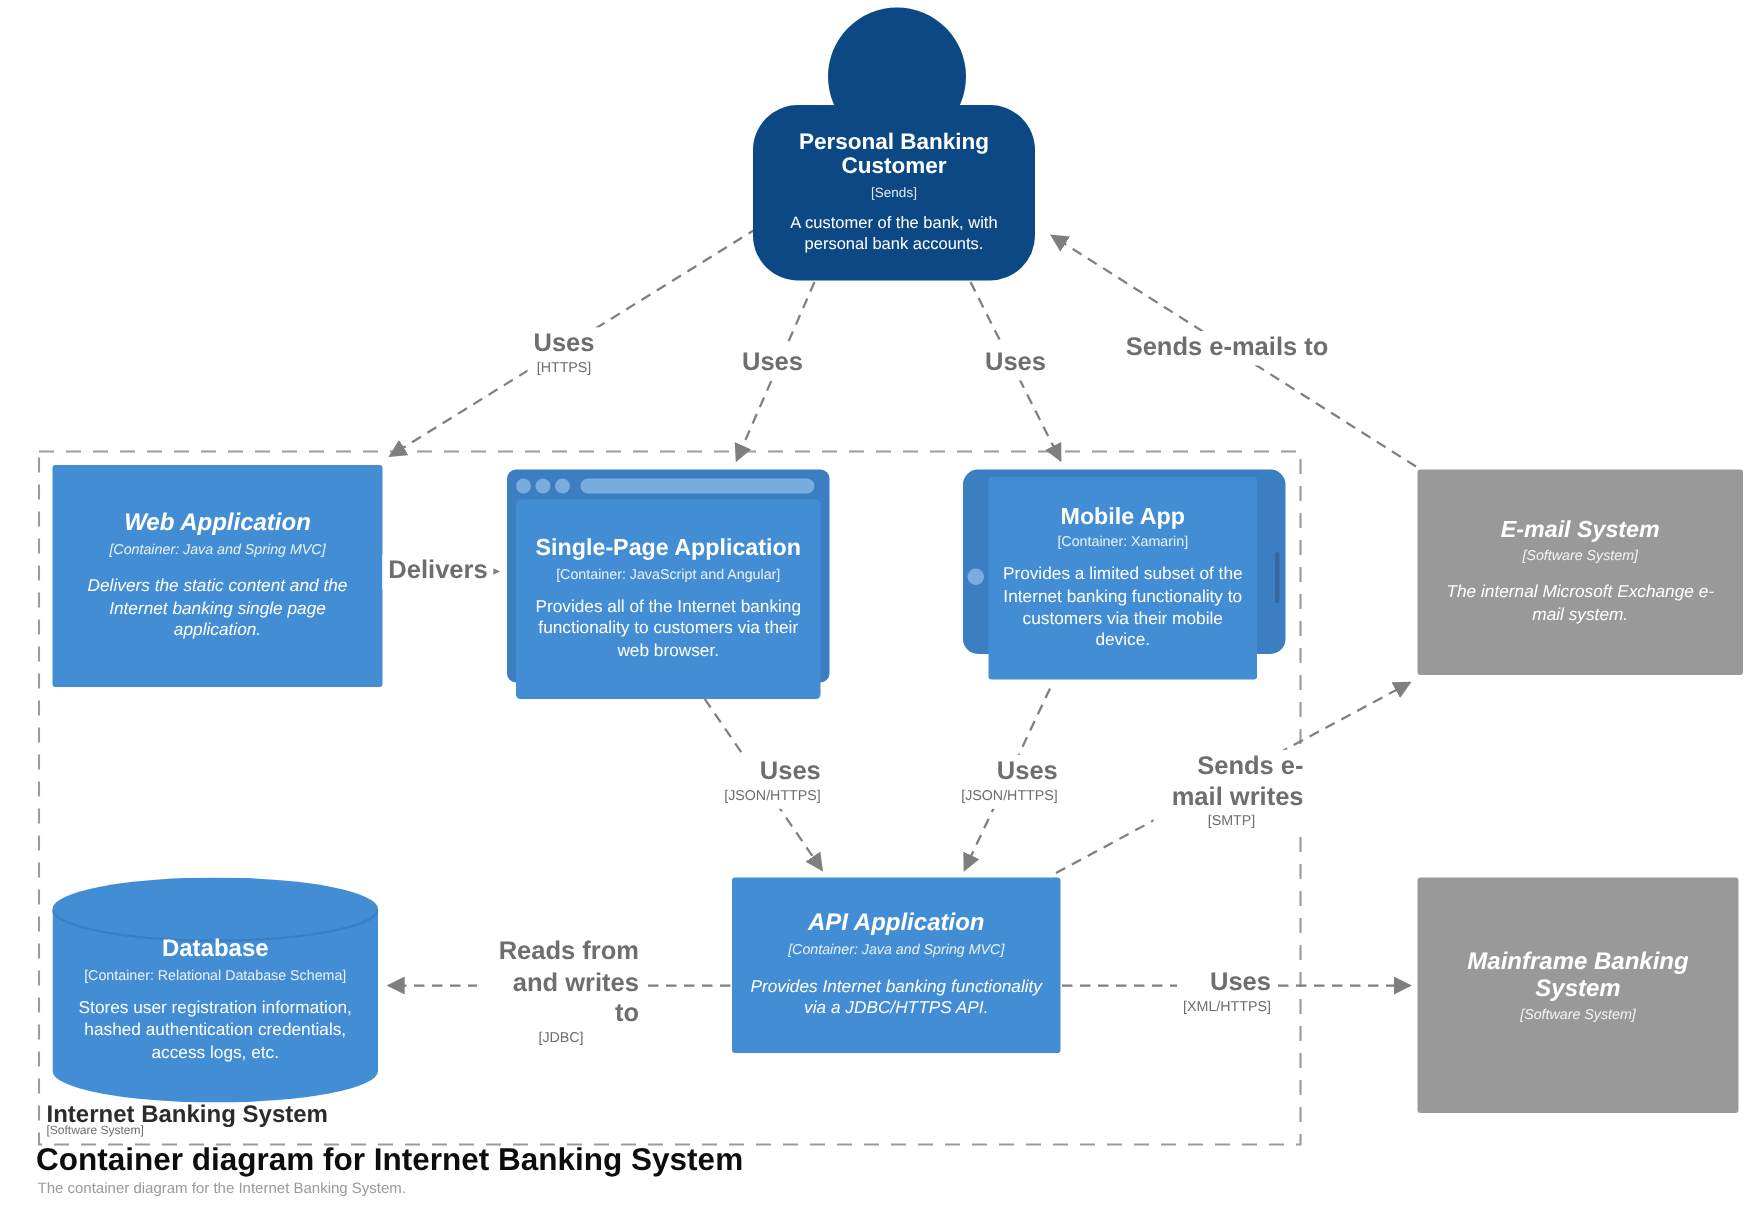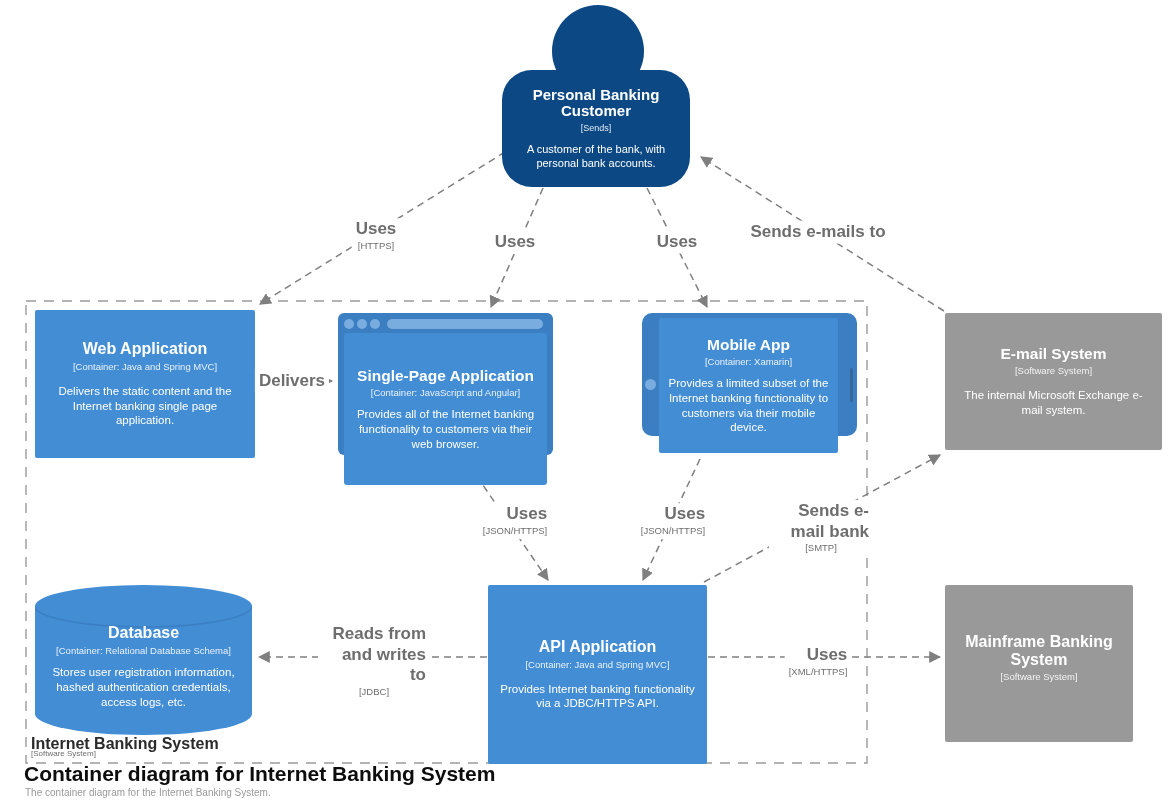--- a/index.html
+++ b/index.html
@@ -3,21 +3,21 @@
 <meta charset="utf-8">
 <style>
   html,body { margin:0; padding:0; background:#ffffff; }
   body { font-family:"Liberation Sans","DejaVu Sans",sans-serif; }
   #canvas { position:relative; width:1170px; height:808px; background:#fff; overflow:hidden; }
 
   svg.layer { position:absolute; left:0; top:0; z-index:1; pointer-events:none; }
 
   .node { position:absolute; z-index:2; box-sizing:border-box; display:flex; flex-direction:column;
           align-items:center; justify-content:center; text-align:center; color:#fff; }
-  .rectnode { border-radius:2px; }
+  .rectnode { border-radius:2px;font-style:italic; }
   .container-fill { background:var(--container-fill); }
   .external-fill  { background:var(--external-fill); }
 
   .node-title { font-weight:bold; font-size:16px; line-height:1.12; }
   .node-meta  { font-size:9.5px; color:rgba(255,255,255,0.88); margin-top:3px; margin-bottom:12px; }
   .node-desc  { font-size:11.5px; line-height:1.28; padding:0 12px; }
 
   
   .person-head { position:absolute; left:552px; top:5px; width:92px; height:92px; border-radius:50%;
                  background:var(--person-fill); z-index:2; }
@@ -25,21 +25,21 @@
                  background:var(--person-fill); z-index:3; }
   .person-body .node-title { font-size:15px; }
   .person-body .node-meta  { font-size:9px; margin-bottom:9px; }
   .person-body .node-desc  { font-size:11px; padding:0 18px; }
 
   
   .browser-frame { position:absolute; left:338px; top:313px; width:215px; height:142px; border-radius:6px;
                    background:var(--container-frame); z-index:2; }
   .browser-dot { position:absolute; width:10px; height:10px; border-radius:50%; background:var(--container-accent); top:6px; }
   .browser-bar { position:absolute; left:49px; top:6px; width:156px; height:10px; border-radius:5px; background:var(--container-accent); }
-  .browser-panel { position:absolute; left:6px; top:20px; width:203px; height:152px; border-radius:3px; }
+  .browser-panel { position:absolute; left:6px; top:20px; width:203px; height:133px; border-radius:3px; }
   .browser-panel .node-title { font-size:15.5px; }
   .browser-panel .node-meta { margin-bottom:9px; }
 
   
   .mobile-frame { position:absolute; left:642px; top:313px; width:215px; height:123px; border-radius:10px;
                   background:var(--container-frame); z-index:2; }
   .mobile-panel { position:absolute; left:17px; top:5px; width:179px; height:135px; border-radius:2px; }
   .mobile-panel .node-title { font-size:15.5px; }
   .mobile-panel .node-meta { margin-bottom:9px; }
   .mobile-panel .node-desc { padding:0 4px; }
@@ -50,25 +50,25 @@
   .db-wrap { position:absolute; left:35px; top:585px; width:217px; height:150px; z-index:2; }
   .db-wrap svg { position:absolute; left:0; top:0; }
   .db-text { position:absolute; left:0; top:0; width:100%; height:100%; display:flex; flex-direction:column;
              align-items:center; justify-content:center; text-align:center; color:#fff; padding-top:14px; box-sizing:border-box; }
   .db-text .node-title { font-size:16px; }
   .db-text .node-meta { margin-bottom:9px; }
 
   
   .email-node { left:945px; top:313px; width:217px; height:137px; }
   .email-node .node-title { font-size:15.5px; }
-  .mainframe-node { left:945px; top:585px; width:188px; height:157px; }
+  .mainframe-node { left:945px; top:585px; width:214px; height:157px; }
   .mainframe-node .node-title { padding:0 18px; }
 
   .webapp-node { left:35px; top:310px; width:220px; height:148px; }
-  .api-node { left:488px; top:585px; width:219px; height:179px; }
+  .api-node { left:488px; top:585px; width:219px; height:117px; }
   .api-node .node-desc { padding:0 8px; }
 
   
   .edge-label { position:absolute; z-index:3; transform:translate(-50%,-50%); text-align:center;
                 color:var(--label-text); background:#fff; padding:1px 4px; }
   .el-main { font-weight:bold; font-size:17px; line-height:1.22;text-align:right; }
   .el-tech { font-size:9.5px; line-height:1.35; }
   .el-tech:empty { display:none; }
 
   
@@ -189,21 +189,21 @@
   </div>
   <div class="edge-label" style="left:515px; top:521px;">
     <div class="el-main">Uses</div>
     <div class="el-tech">[JSON/HTTPS]</div>
   </div>
   <div class="edge-label" style="left:673px; top:521px;">
     <div class="el-main">Uses</div>
     <div class="el-tech">[JSON/HTTPS]</div>
   </div>
   <div class="edge-label" style="left:821px; top:528px; width:96px;">
-    <div class="el-main">Sends e-mail bank</div>
+    <div class="el-main">Sends e-mail writes</div>
     <div class="el-tech">[SMTP]</div>
   </div>
   <div class="edge-label" style="left:374px; top:662px; width:104px;">
     <div class="el-main">Reads from and writes to</div>
     <div class="el-tech">[JDBC]</div>
   </div>
   <div class="edge-label" style="left:818px; top:662px;">
     <div class="el-main">Uses</div>
     <div class="el-tech">[XML/HTTPS]</div>
   </div>

